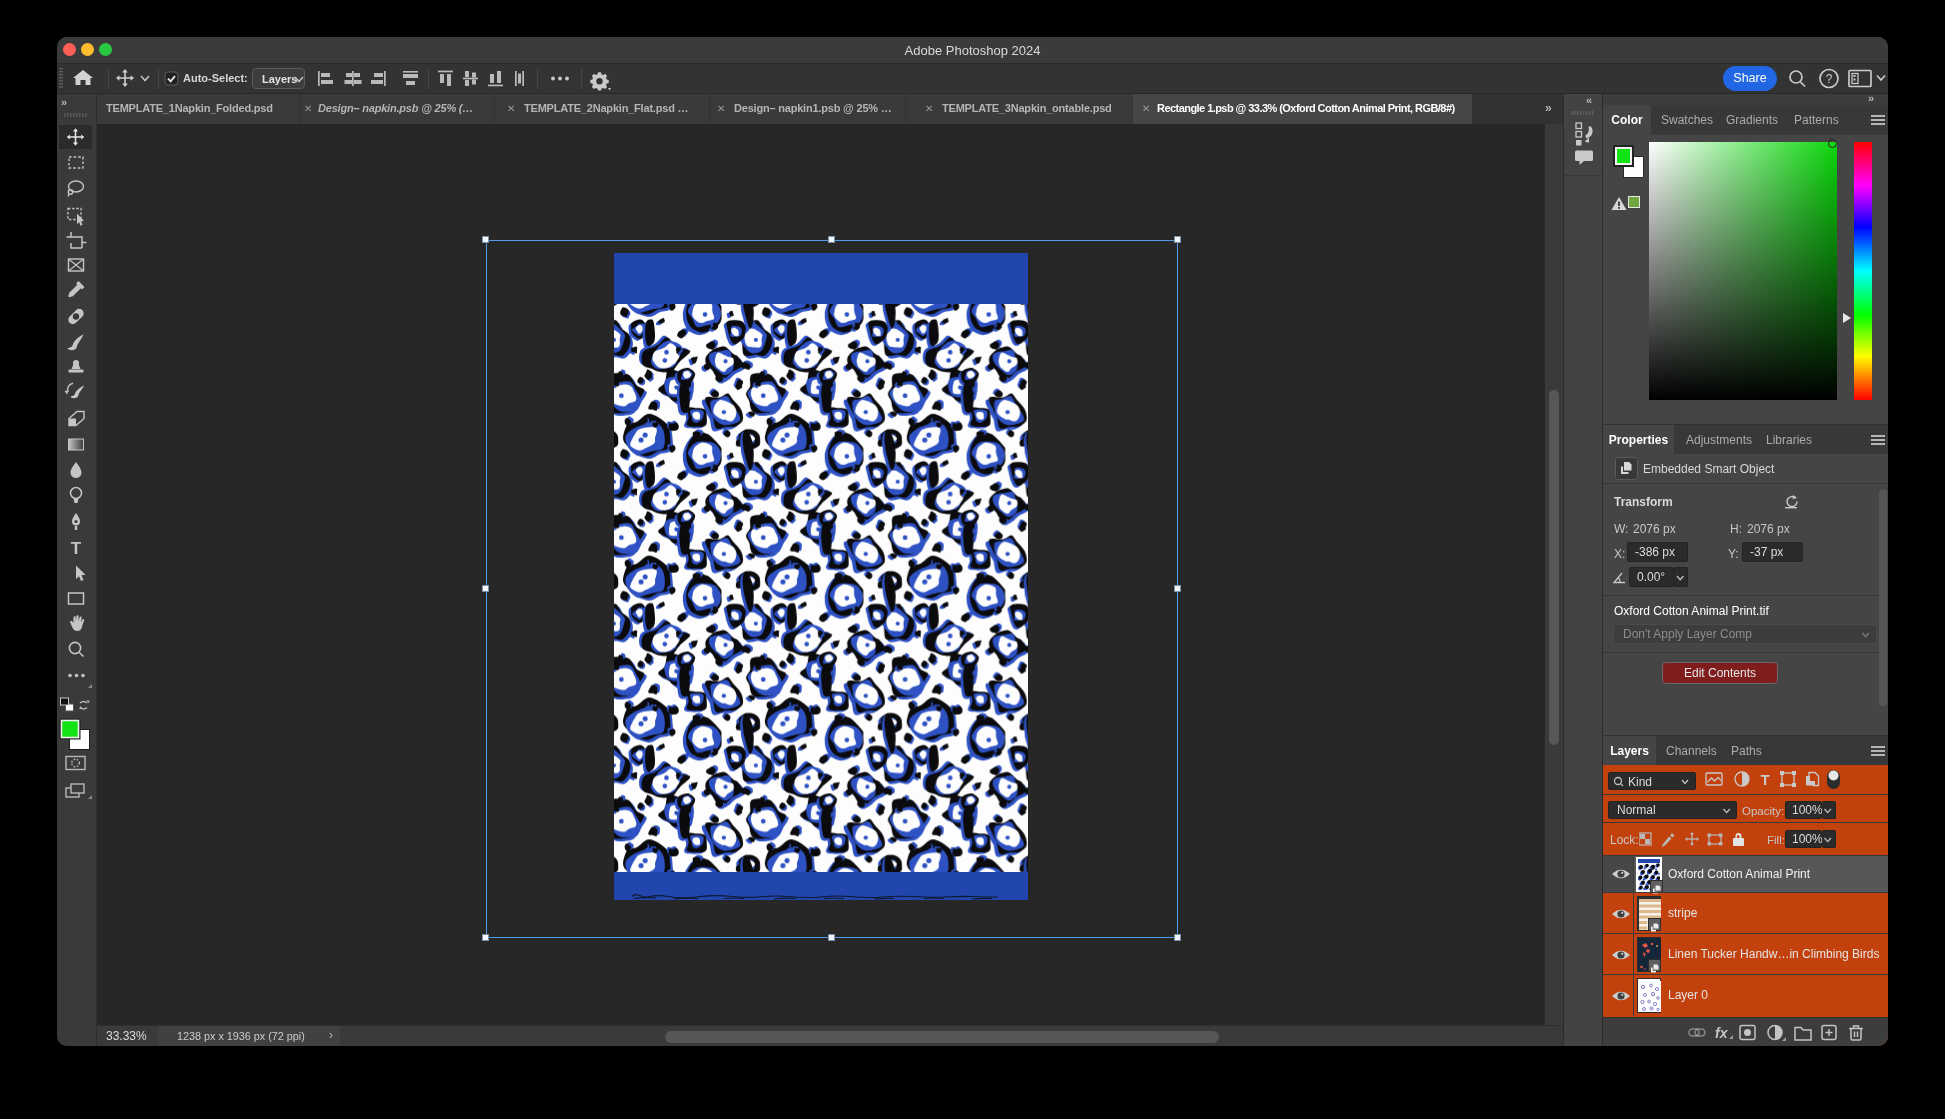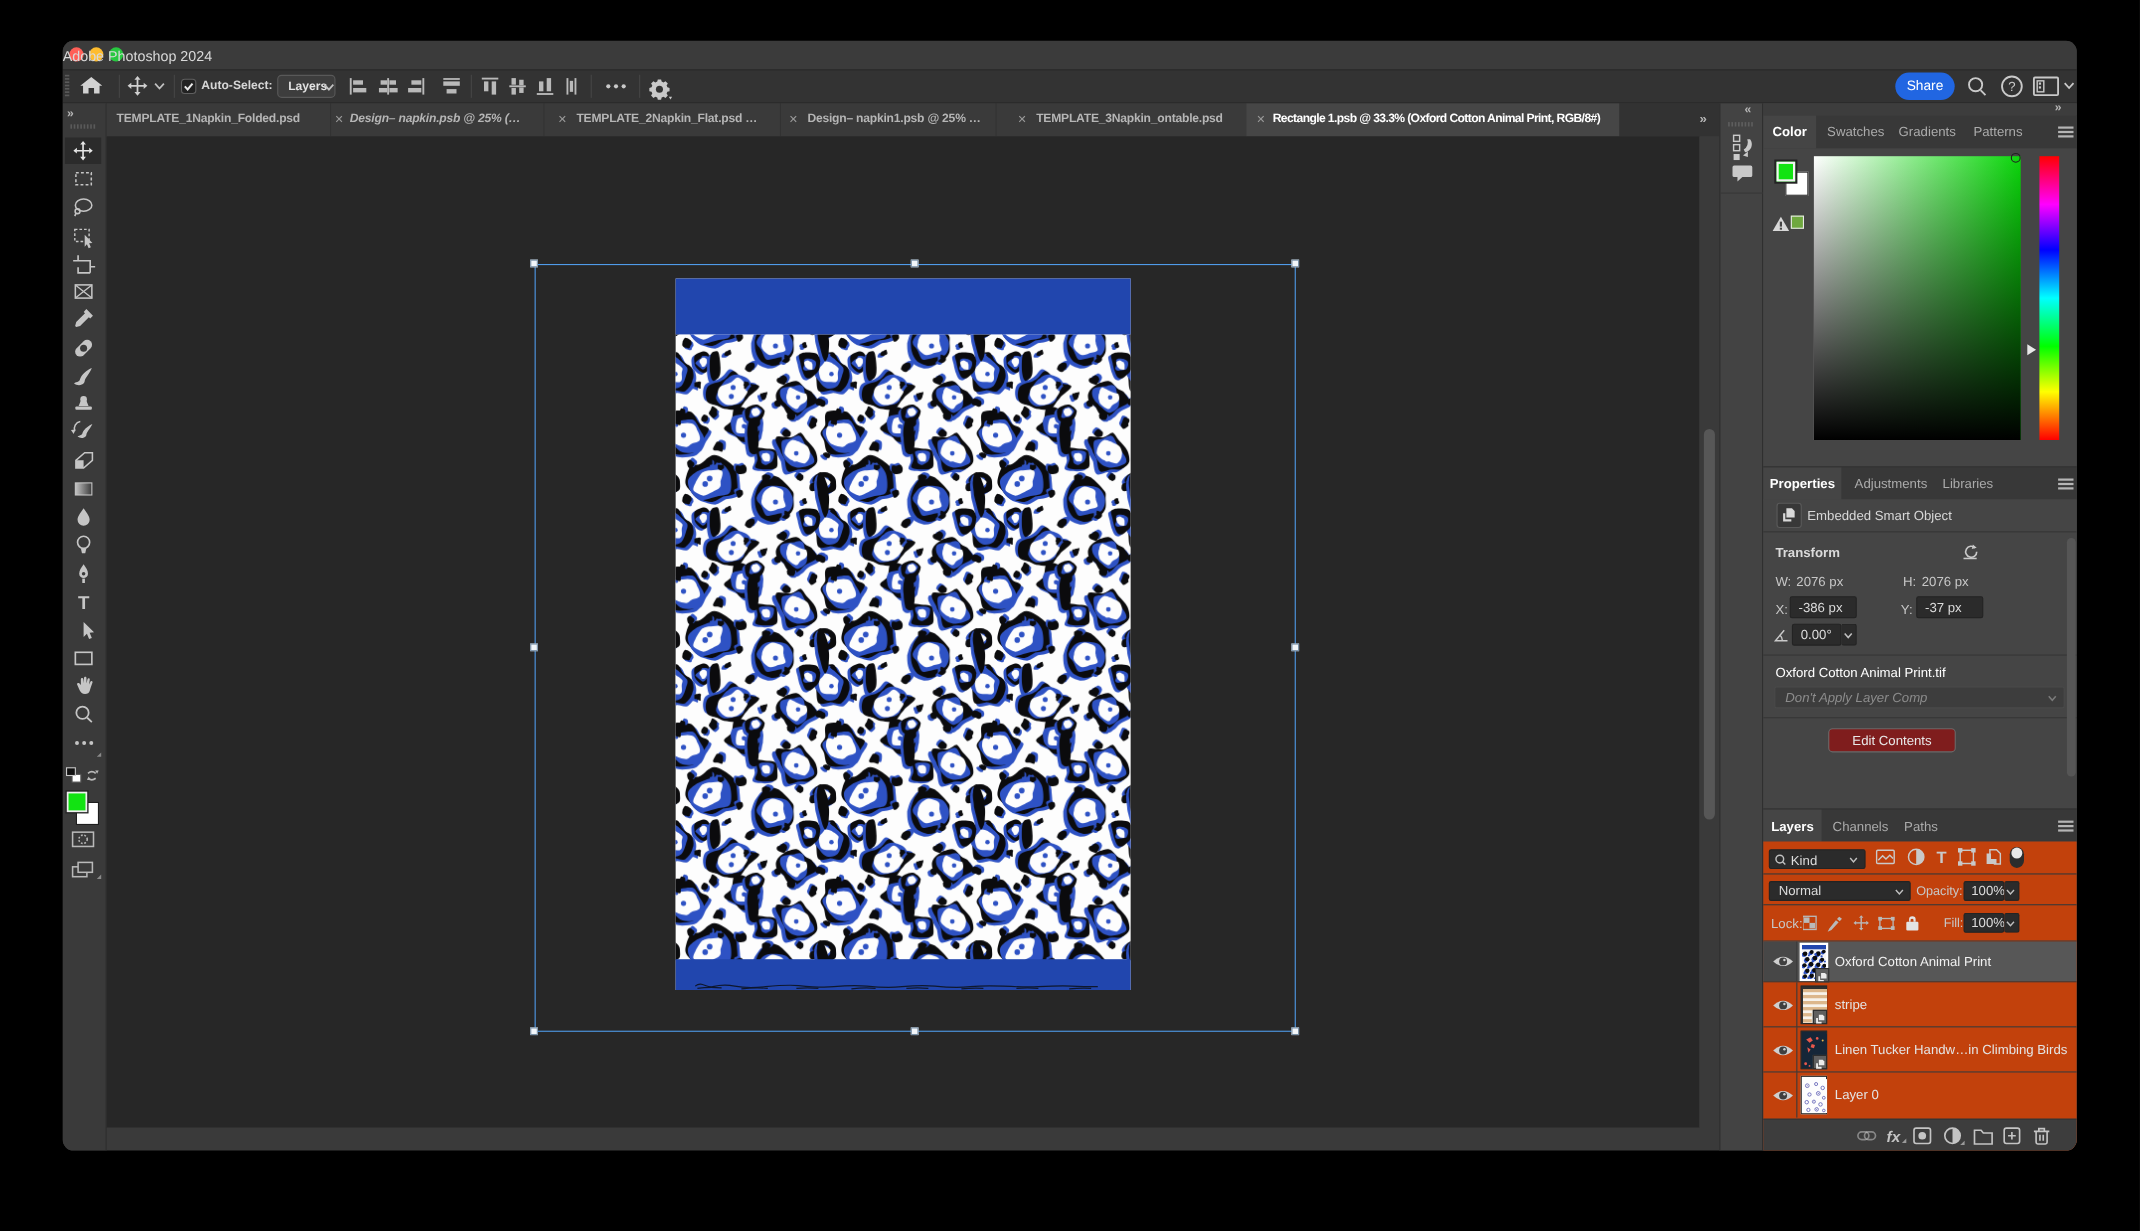--- a/index.html
+++ b/index.html
@@ -1,21 +1,21 @@
 <!DOCTYPE html>
 <html><head>
 <meta charset="utf-8">
 <style>
   html,body{margin:0;padding:0;background:#000;width:1945px;height:1119px;overflow:hidden;}
   *{box-sizing:border-box;font-family:"Liberation Sans",sans-serif;}
   .abs{position:absolute;}
   #window{position:absolute;left:57px;top:37px;width:1831px;height:1009px;border-radius:10px;overflow:hidden;background:#3a3a3a;}
   .titlebar{position:absolute;left:0;top:0;width:1831px;height:26px;background:#3b3b3b;}
   .tl{position:absolute;top:6px;width:13px;height:13px;border-radius:50%;}
-  .titletext{position:absolute;top:0;left:0;width:1831px;height:26px;line-height:27px;color:#d9d9d9;font-size:13px;}
+  .titletext{position:absolute;top:0;left:0;width:1831px;height:26px;text-align:center;line-height:27px;color:#d9d9d9;font-size:13px;}
   .optionsbar{position:absolute;left:0;top:26px;width:1831px;height:31px;background:#333333;border-top:1px solid #2a2a2a;border-bottom:1px solid #282828;}
   .toolbar{position:absolute;left:0;top:57px;width:40px;height:952px;background:#3a3a3a;border-right:1px solid #2e2e2e;}
   .tabbar{position:absolute;left:40px;top:57px;width:1466px;height:30px;background:#323232;}
   .tab{position:absolute;top:0;height:30px;background:#3a3a3a;color:#b5b5b5;font-size:11px;letter-spacing:-0.2px;overflow:hidden;}
   .tab .x{color:#9a9a9a;font-size:10px;}
   .canvas{position:absolute;left:40px;top:87px;width:1448px;height:901px;background:#272727;}
   .vscroll{position:absolute;left:1488px;top:87px;width:18px;height:901px;background:#3a3a3a;}
   .statusbar{position:absolute;left:40px;top:988px;width:1466px;height:21px;background:#3a3a3a;border-top:1px solid #2e2e2e;}
   .icondock{position:absolute;left:1506px;top:57px;width:40px;height:952px;background:#434343;border-left:1px solid #2b2b2b;border-right:1px solid #2b2b2b;}
   .panels{position:absolute;left:1546px;top:57px;width:285px;height:952px;background:#434343;}
@@ -545,20 +545,27 @@
     <div class="handle" style="left:1077px;top:461px;"></div>
     <div class="handle" style="left:385px;top:810px;"></div>
     <div class="handle" style="left:731px;top:810px;"></div>
     <div class="handle" style="left:1077px;top:810px;"></div>
   </div>
 
   <div class="vscroll">
     <div style="position:absolute;left:4px;top:266px;width:10px;height:355px;background:#575757;border-radius:5px;"></div>
   </div>
 
+  <div class="statusbar" id="statusbar">
+    <span style="position:absolute;left:9px;top:3px;color:#dcdcdc;font-size:12px;">33.33%</span>
+    <div style="position:absolute;left:61px;top:0px;width:182px;height:20px;background:#414141;"></div>
+    <span style="position:absolute;left:80px;top:4px;color:#cccccc;font-size:10.8px;">1238 px x 1936 px (72 ppi)</span>
+    <span style="position:absolute;left:232px;top:2px;color:#b5b5b5;font-size:12px;">›</span>
+    <div style="position:absolute;left:568px;top:5px;width:554px;height:12px;background:#575757;border-radius:6px;"></div>
+  </div>
 
   <div class="icondock" id="icondock">
     <span style="position:absolute;left:22px;top:0px;color:#b5b5b5;font-size:11px;font-weight:bold;">«</span>
     <svg width="40" height="900" style="position:absolute;left:0;top:0;">
       <g fill="#5e5e5e">
         <rect x="7" y="17" width="1.5" height="4"></rect>
           <rect x="10" y="17" width="1.5" height="4"></rect>
           <rect x="13" y="17" width="1.5" height="4"></rect>
           <rect x="16" y="17" width="1.5" height="4"></rect>
           <rect x="19" y="17" width="1.5" height="4"></rect>
@@ -651,21 +658,21 @@
           <path d="M13 11.5 H2 L10 2 M6.2 6.5 a6 6 0 0 1 2 5" stroke="#c9c9c9" stroke-width="1.3" fill="none"></path>
         </svg>
       <div class="field" style="left:26px;top:113px;width:45px;height:20px;line-height:19px;padding-left:7px;">0.00°</div>
       <div class="field" style="left:71px;top:113px;width:14px;height:20px;border-left:none;">
         <svg width="12" height="20">
             <path d="M3 8 l3.2 3.6 3.2-3.6" stroke="#c0c0c0" stroke-width="1.4" fill="none"></path>
           </svg>
       </div>
       <div class="divh" style="top:141px;"></div>
       <span class="lbl" style="left:11px;top:150px;color:#ffffff;">Oxford Cotton Animal Print.tif</span>
-      <div class="field" style="left:10px;top:170px;width:264px;height:20px;line-height:19px;padding-left:9px;color:#8c8c8c;background:#3d3d3d;border-color:#4a4a4a;font-style:italic;">Don't Apply Layer Comp
+      <div class="field" style="left:10px;top:170px;width:264px;height:20px;line-height:19px;padding-left:9px;color:#8c8c8c;background:#3d3d3d;border-color:#4a4a4a;">Don't Apply Layer Comp
         <svg width="12" height="20" style="position:absolute;right:4px;top:0;">
             <path d="M2.5 8 l3.2 3.6 3.2-3.6" stroke="#7a7a7a" stroke-width="1.4" fill="none"></path>
           </svg>
       </div>
       <div class="divh" style="top:198px;"></div>
       <div class="abs" style="left:59px;top:208px;width:116px;height:22px;background:#7f1d1d;border:1px solid #6a6a6a;border-radius:4px;color:#e8e8e8;font-size:12px;text-align:center;line-height:21px;">Edit Contents</div>
       <div class="abs" style="left:276px;top:35px;width:8px;height:217px;background:#565656;border-radius:4px;"></div>
     </div>
 
     <div class="ptabrow" style="top:641px;border-top:1px solid #323232;">

